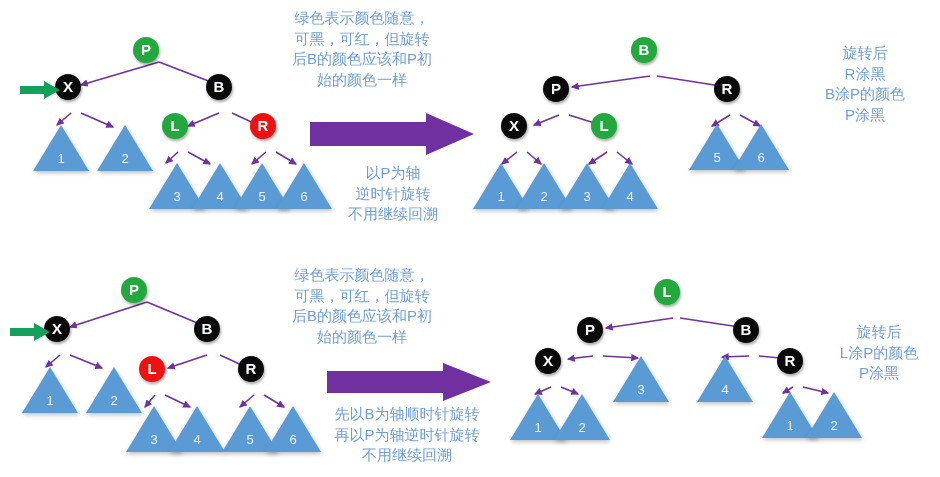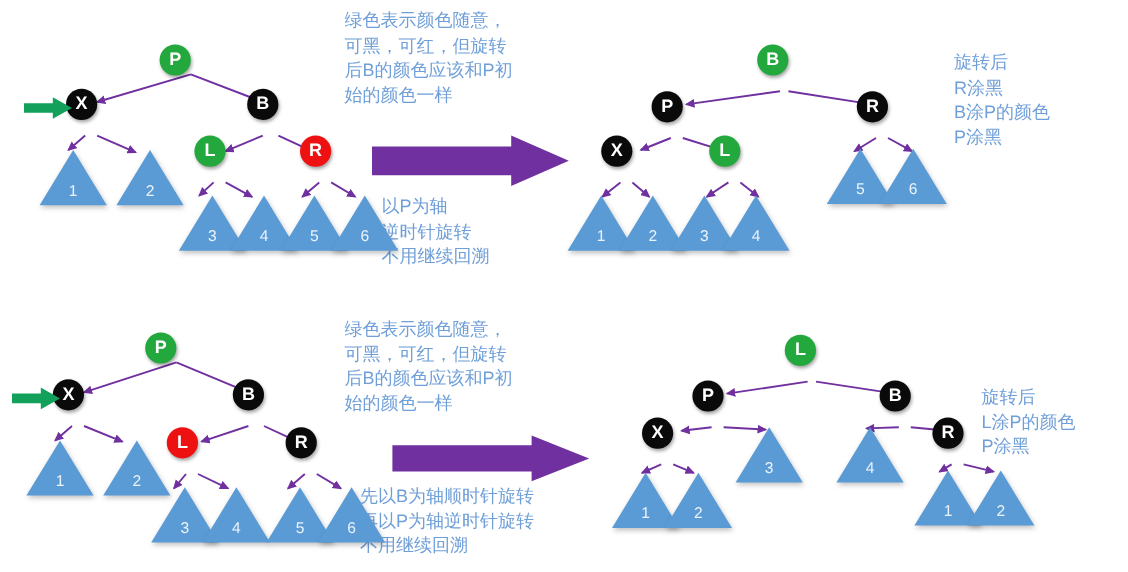--- a/index.html
+++ b/index.html
@@ -18,21 +18,21 @@
     position: absolute;
     left: 0; top: 0;
     width: 940px;
     height: 477px;
   }
   .txt {
     position: absolute;
     color: #6f9fd8;
     font-size: 15px;
     line-height: 20.5px;
-    text-align: left;
+    text-align: center;
     white-space: pre;
     font-family: "Liberation Sans", "DejaVu Sans", sans-serif;
     letter-spacing: 0px;
   }
   .node {
     position: absolute;
     width: 26px;
     height: 26px;
     border-radius: 50%;
     color: #ffffff;
@@ -156,21 +156,21 @@
 
   <div class="txt" style="left:287px; top:265px; width:150px;">绿色表示颜色随意，
 可黑，可红，但旋转
 后B的颜色应该和P初
 始的颜色一样</div>
 
   <svg style="position:absolute; left:325px; top:362px; width:168px; height:42px;">
     <path d="M2,9 L118,9 L118,1 L166,20 L118,39 L118,31 L2,31 Z" fill="#7030a0"></path>
   </svg>
 
-  <div class="txt" style="left:300px; top:404px; width:190px;">先以B为轴顺时针旋转
+  <div class="txt" style="left:312px; top:404px; width:190px;">先以B为轴顺时针旋转
 再以P为轴逆时针旋转
 不用继续回溯</div>
 
   <div class="txt" style="left:818px; top:322px; width:122px;">旋转后
 L涂P的颜色
 P涂黑</div>
 
   <div id="nodes-layer">
       <div class="tri" style="left: 33px; top: 125px;">
         <div class="shape"></div>

